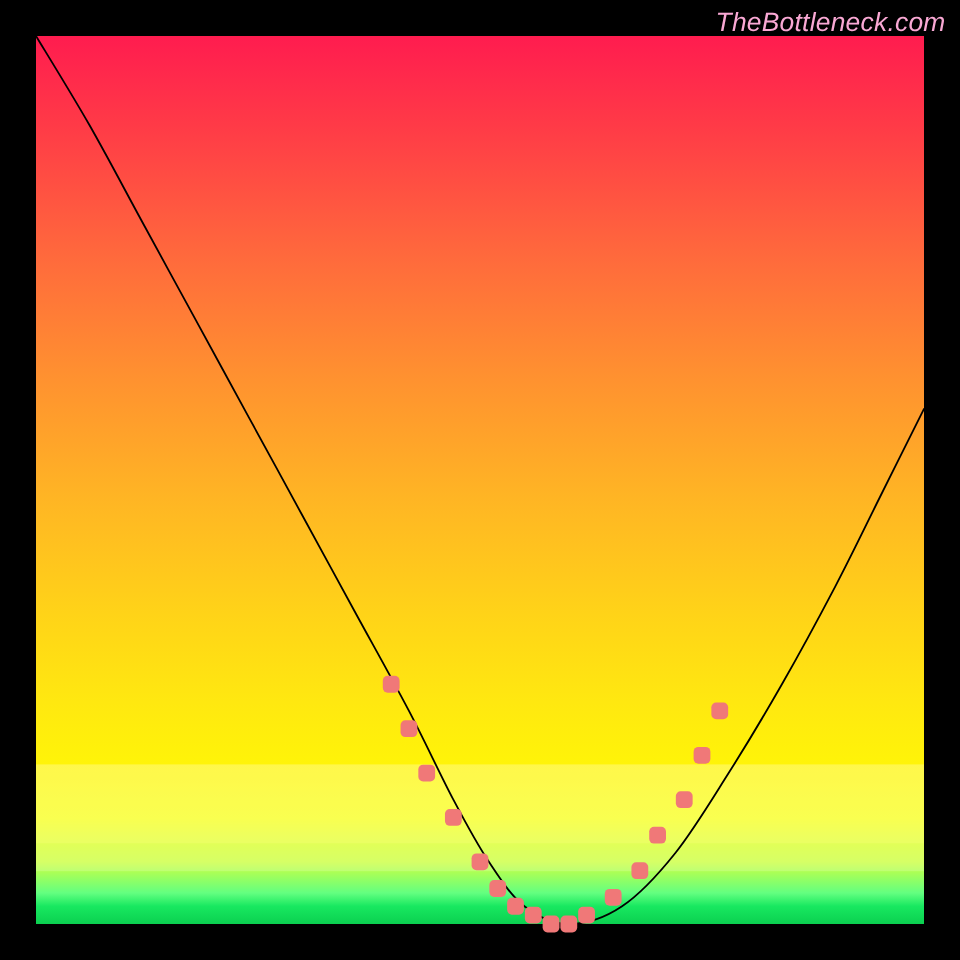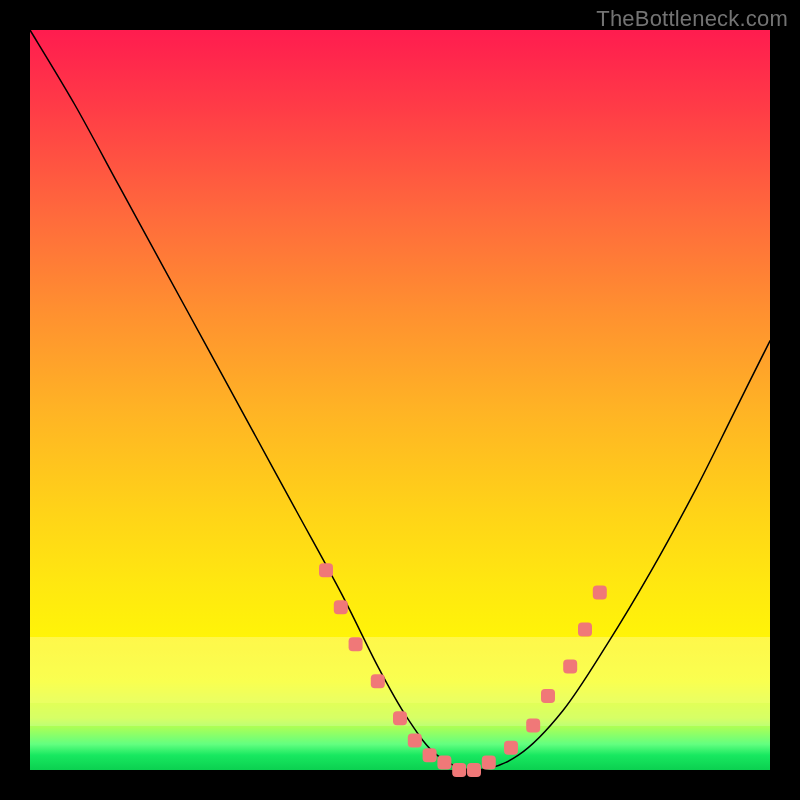--- a/index.html
+++ b/index.html
@@ -55,25 +55,26 @@
   }
   .band-2 {
     top: 91%;
     height: 3%;
     background: rgba(230,255,200,0.28);
   }
   .watermark {
     position: absolute;
     top: 6px;
     right: 12px;
-    color: #737373;
+    color: #f9a8d4;
     font-size: 22px;
     font-weight: 400;
     letter-spacing: 0.2px;
     pointer-events: none;
+    font-style: italic;
   }
   svg.curve {
     position: absolute;
     left: 0;
     top: 0;
     width: 100%;
     height: 100%;
     overflow: visible;
     pointer-events: none;
   }

